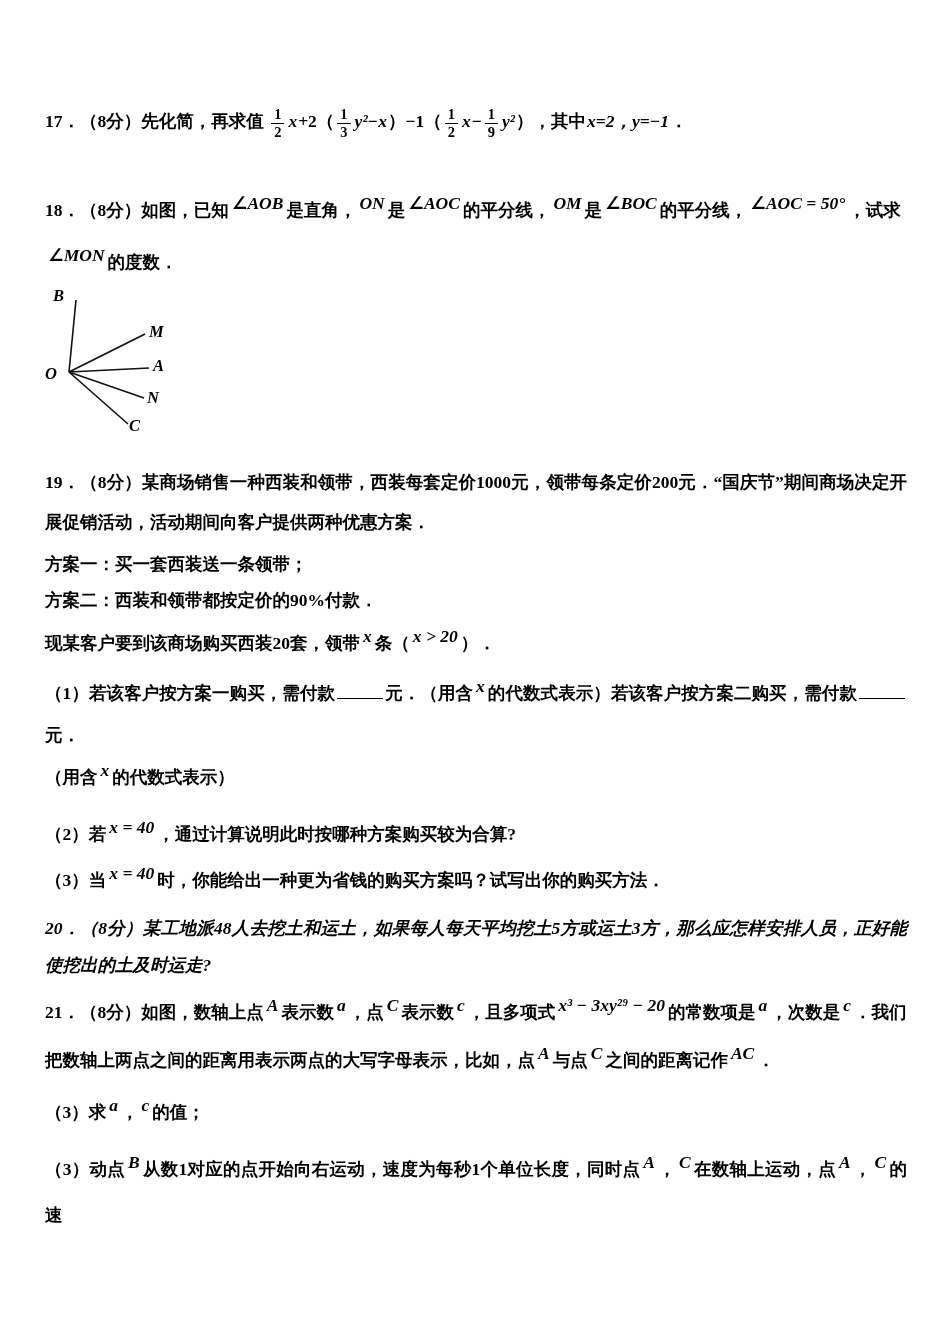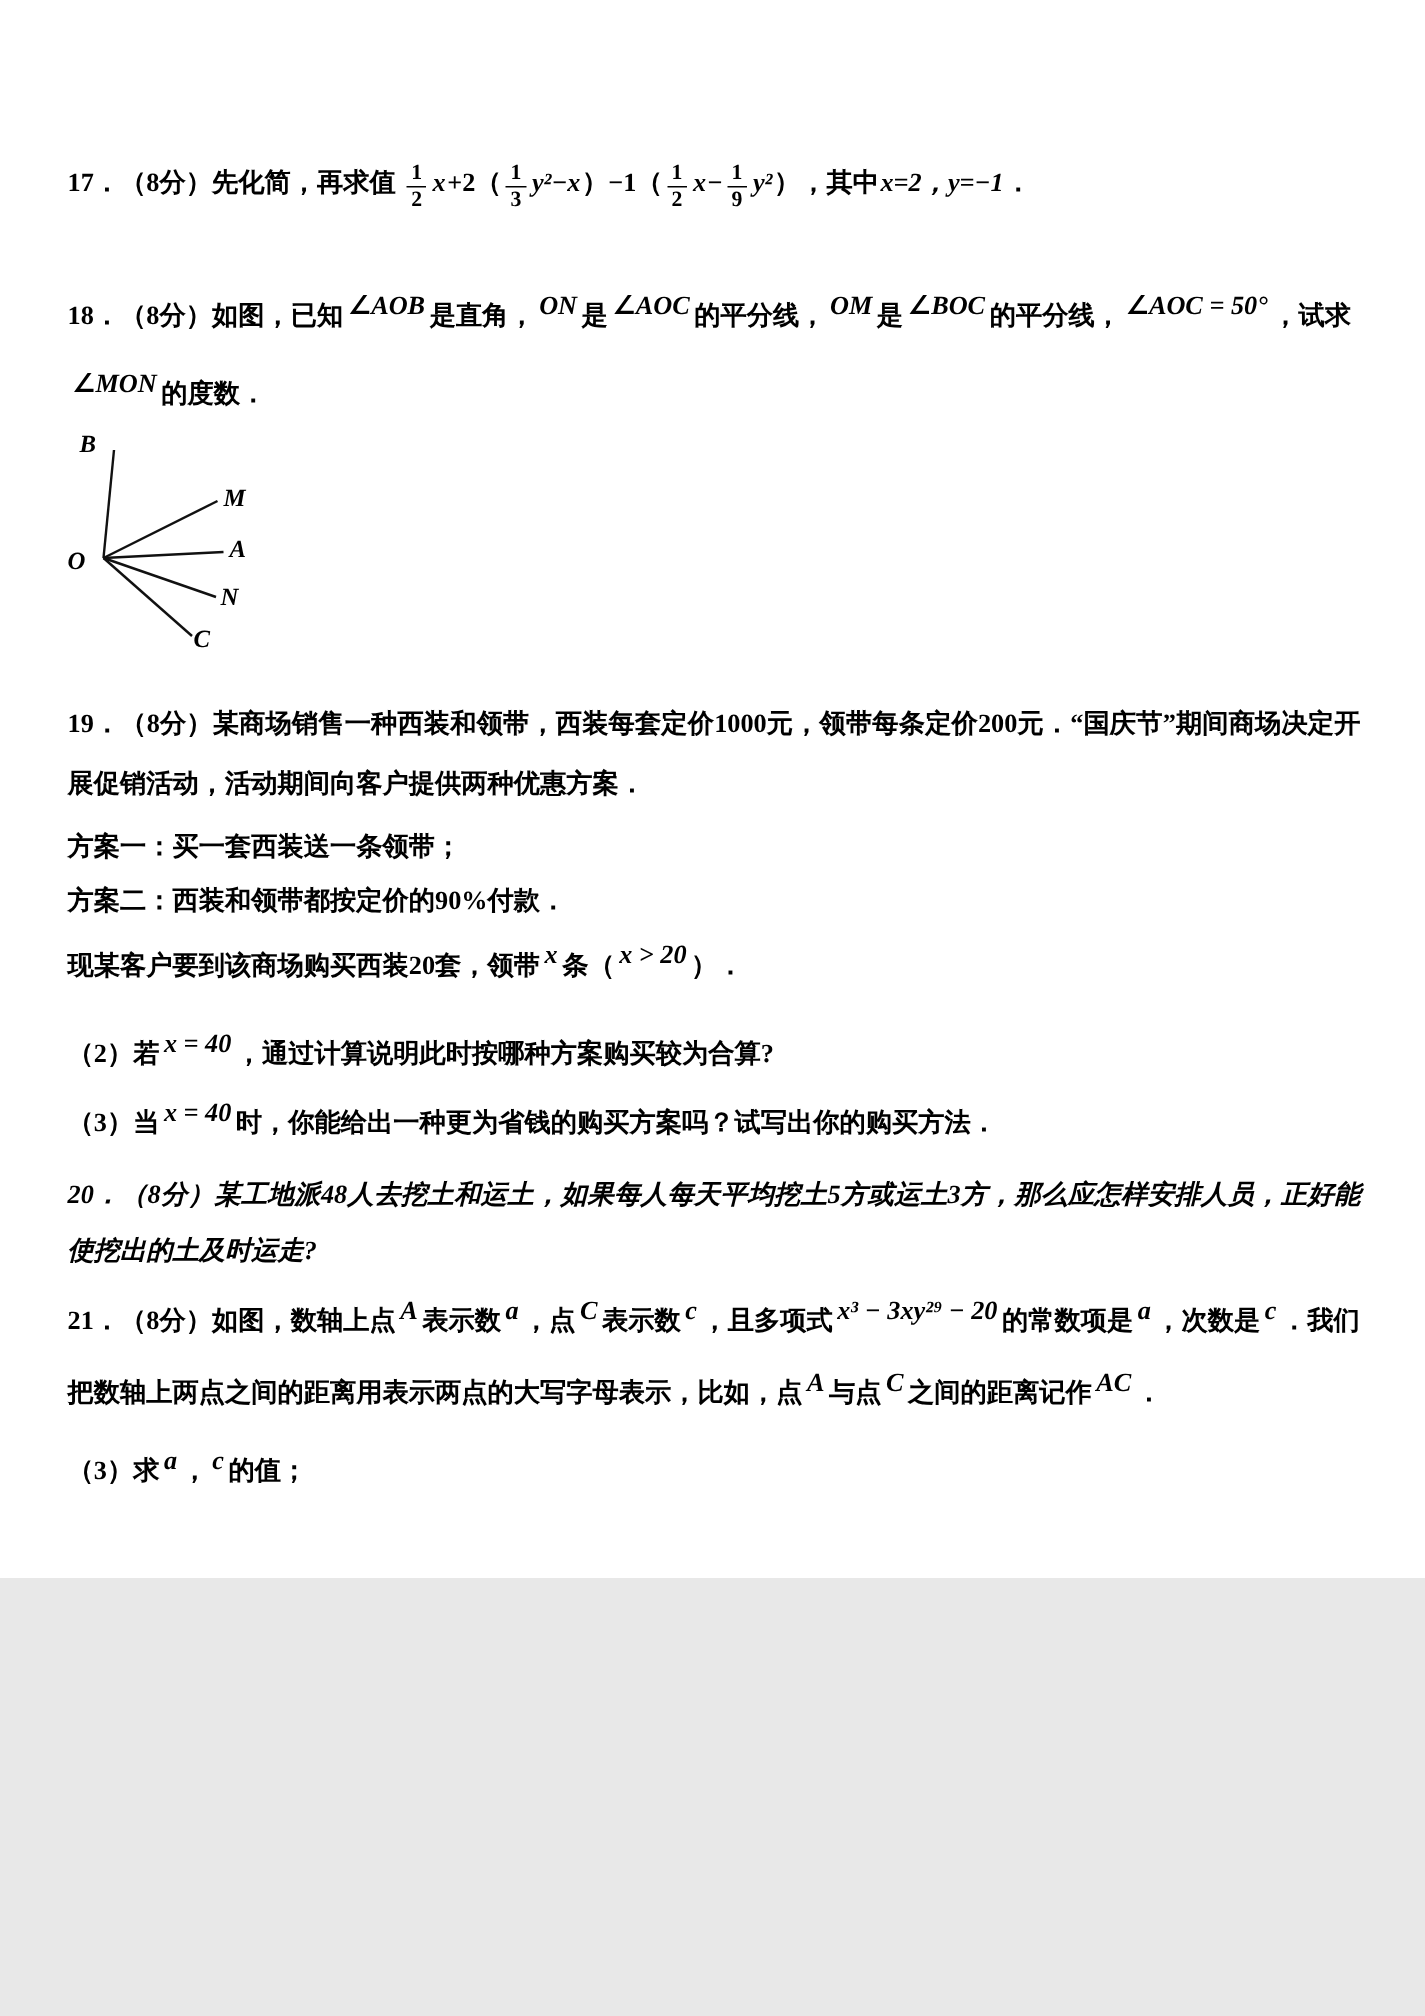--- a/index.html
+++ b/index.html
@@ -1,17 +1,17 @@
 <!DOCTYPE html>
 <html><head>
 <meta charset="utf-8">
 <title>Math Exam Page</title>
 <style>
   html,body{margin:0;padding:0;background:#e8e8e8;}
-  .page{position:relative;width:950px;height:1052px;background:#ffffff;margin:0 auto;
+  .page{position:relative;width:950px;height:1344px;background:#ffffff;margin:0 auto;
         font-family:"Liberation Serif","DejaVu Serif",serif;color:#000;overflow:hidden;}
   .content{position:absolute;left:45px;top:98px;width:862px;}
   .line{font-size:17.5px;font-weight:600;text-align:justify;}
   .t{font-weight:600;}
   .m{font-style:italic;position:relative;top:-7px;margin:0 3px;font-weight:600;
      font-family:"Liberation Serif","DejaVu Sans",serif;}
   .mi{font-style:italic;margin:0 1px;font-weight:600;
      font-family:"Liberation Serif","DejaVu Sans",serif;}
   .frac{display:inline-block;vertical-align:-10px;text-align:center;line-height:1.05;
         margin:0 3px;font-weight:600;}
@@ -75,35 +75,42 @@
     </div>
     <div class="line b19p1">
       <span class="t">方案一：买一套西装送一条领带；</span>
     </div>
     <div class="line b19p2">
       <span class="t">方案二：西装和领带都按定价的90%付款．</span>
     </div>
     <div class="line b19l4">
       <span class="t">现某客户要到该商场购买西装20套，领带</span><span class="m">x</span><span class="t">条（</span><span class="m">x &gt; 20</span><span class="t">）．</span>
     </div>
+    <div class="line b19q1">
+      <span class="t">（1）若该客户按方案一购买，需付款</span><span class="blank"></span><span class="t">元．（用含</span><span class="m">x</span><span class="t">的代数式表示）若该客户按方案二购买，需付款</span><span class="blank"></span><span class="t">元．</span><br>
+      <span class="t">（用含</span><span class="m">x</span><span class="t">的代数式表示）</span>
+    </div>
     <div class="line b19q2">
       <span class="t">（2）若</span><span class="m">x = 40</span><span class="t">，通过计算说明此时按哪种方案购买较为合算?</span>
     </div>
     <div class="line b19q3">
       <span class="t">（3）当</span><span class="m">x = 40</span><span class="t">时，你能给出一种更为省钱的购买方案吗？试写出你的购买方法．</span>
     </div>
 
     <div class="line b20">
       <span class="t">20．（8分）某工地派48人去挖土和运土，如果每人每天平均挖土5方或运土3方，那么应怎样安排人员，正好能使挖出的土及时运走?</span>
     </div>
 
     <div class="line b21l1">
       <span class="t">21．（8分）如图，数轴上点</span><span class="m">A</span><span class="t">表示数</span><span class="m">a</span><span class="t">，点</span><span class="m">C</span><span class="t">表示数</span><span class="m">c</span><span class="t">，且多项式</span><span class="m">x³ − 3xy²⁹ − 20</span><span class="t">的常数项是</span><span class="m">a</span><span class="t">，次数是</span><span class="m">c</span><span class="t">．我们</span>
     </div>
     <div class="line b21l2">
       <span class="t">把数轴上两点之间的距离用表示两点的大写字母表示，比如，点</span><span class="m">A</span><span class="t">与点</span><span class="m">C</span><span class="t">之间的距离记作</span><span class="m">AC</span><span class="t">．</span>
     </div>
     <div class="line b21q1">
       <span class="t">（3）求</span><span class="m">a</span><span class="t">，</span><span class="m">c</span><span class="t">的值；</span>
     </div>
+    <div class="line b21q3">
+      <span class="t">（3）动点</span><span class="m">B</span><span class="t">从数1对应的点开始向右运动，速度为每秒1个单位长度，同时点</span><span class="m">A</span><span class="t">，</span><span class="m">C</span><span class="t">在数轴上运动，点</span><span class="m">A</span><span class="t">，</span><span class="m">C</span><span class="t">的速</span>
+    </div>
 
   </div>
 </div>
 
 </body></html>

